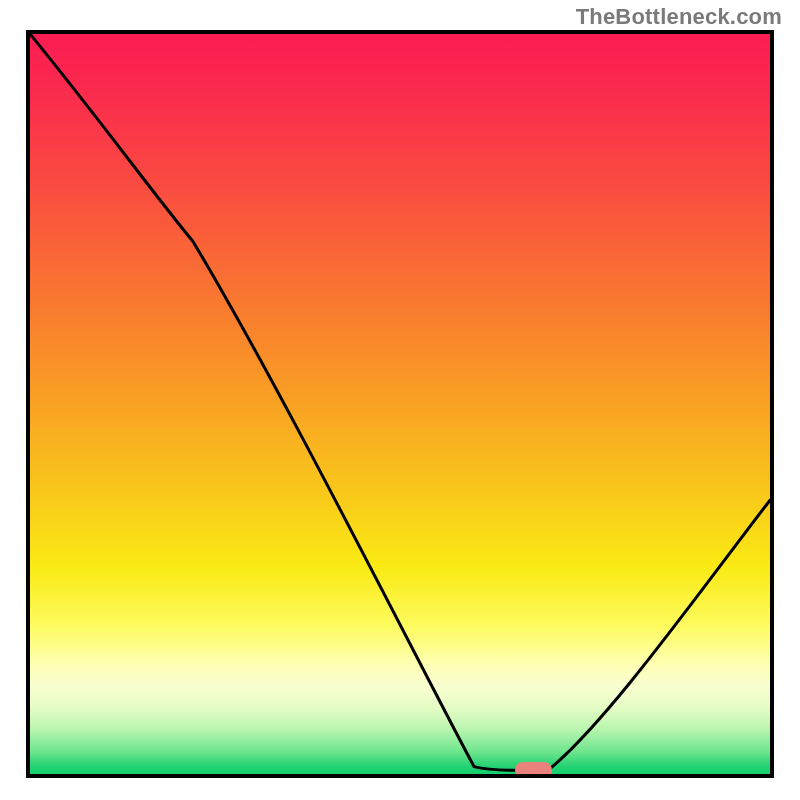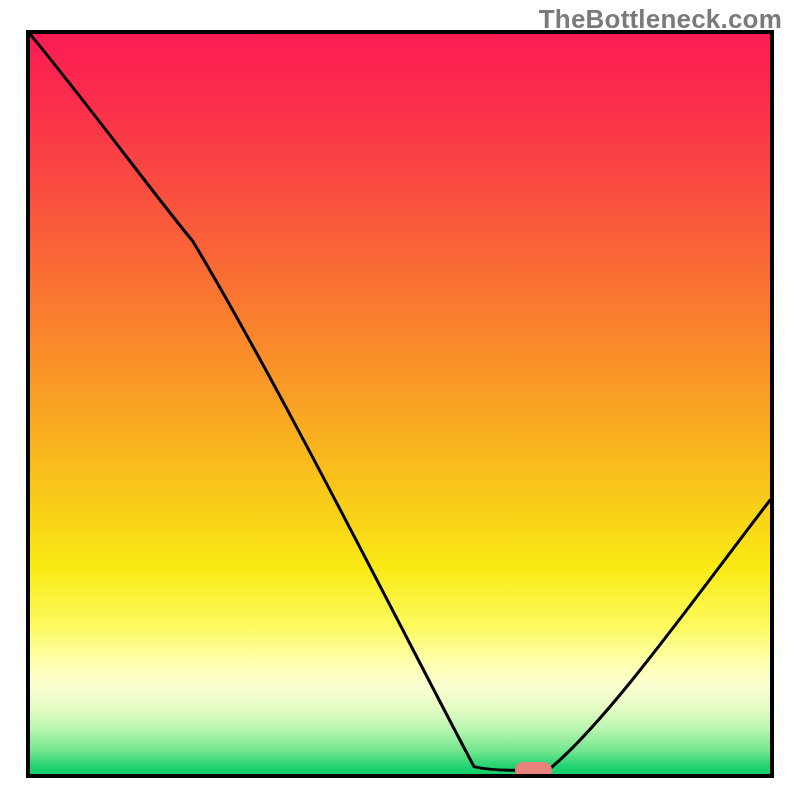--- a/index.html
+++ b/index.html
@@ -13,21 +13,21 @@
   }
   .wrap {
     position: relative;
     width: 800px;
     height: 800px;
   }
   .watermark {
     position: absolute;
     top: 4px;
     right: 18px;
-    font-size: 26px;
+    font-size: 22px;
     font-weight: 600;
     color: #7a7a7a;
     letter-spacing: 0.2px;
   }
   .plot-outer {
     position: absolute;
     left: 26px;
     top: 30px;
     width: 748px;
     height: 748px;

